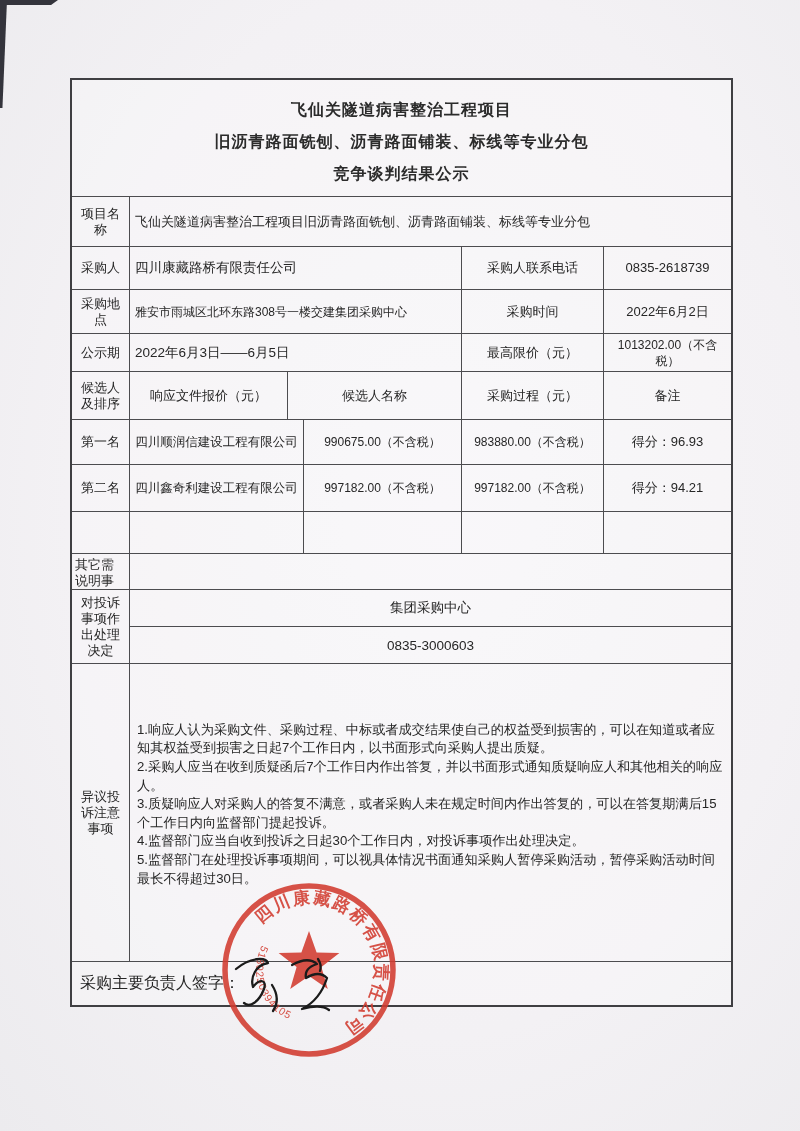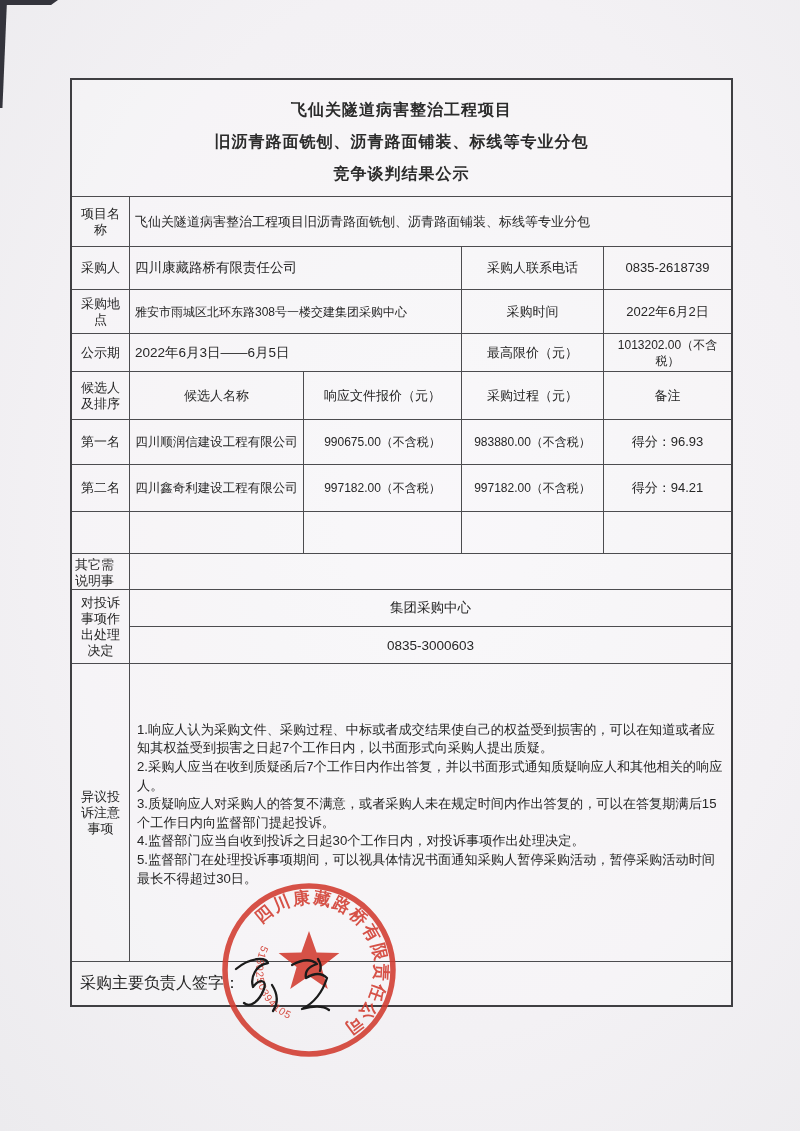--- a/index.html
+++ b/index.html
@@ -106,22 +106,22 @@
 
     <div class="row h-r5">
       <div class="cell w-label">公示期</div>
       <div class="cell w-val-wide left" style="font-size:13.5px;">2022年6月3日——6月5日</div>
       <div class="cell w-key">最高限价（元）</div>
       <div class="cell w-val end" style="font-size:12px;">1013202.00（不含税）</div>
     </div>
 
     <div class="row h-r6">
       <div class="cell w-label">候选人及排序</div>
+      <div class="cell w-cdoc">响应文件报价（元）</div>
       <div class="cell w-cname">候选人名称</div>
-      <div class="cell w-cdoc">响应文件报价（元）</div>
       <div class="cell w-cfin">采购过程（元）</div>
       <div class="cell w-val end">备注</div>
     </div>
 
     <div class="row h-r7">
       <div class="cell w-label">第一名</div>
       <div class="cell w-cname" style="font-size:12.5px;">四川顺润信建设工程有限公司</div>
       <div class="cell w-cdoc" style="font-size:12px;">990675.00（不含税）</div>
       <div class="cell w-cfin" style="font-size:12px;">983880.00（不含税）</div>
       <div class="cell w-val end">得分：96.93</div>

